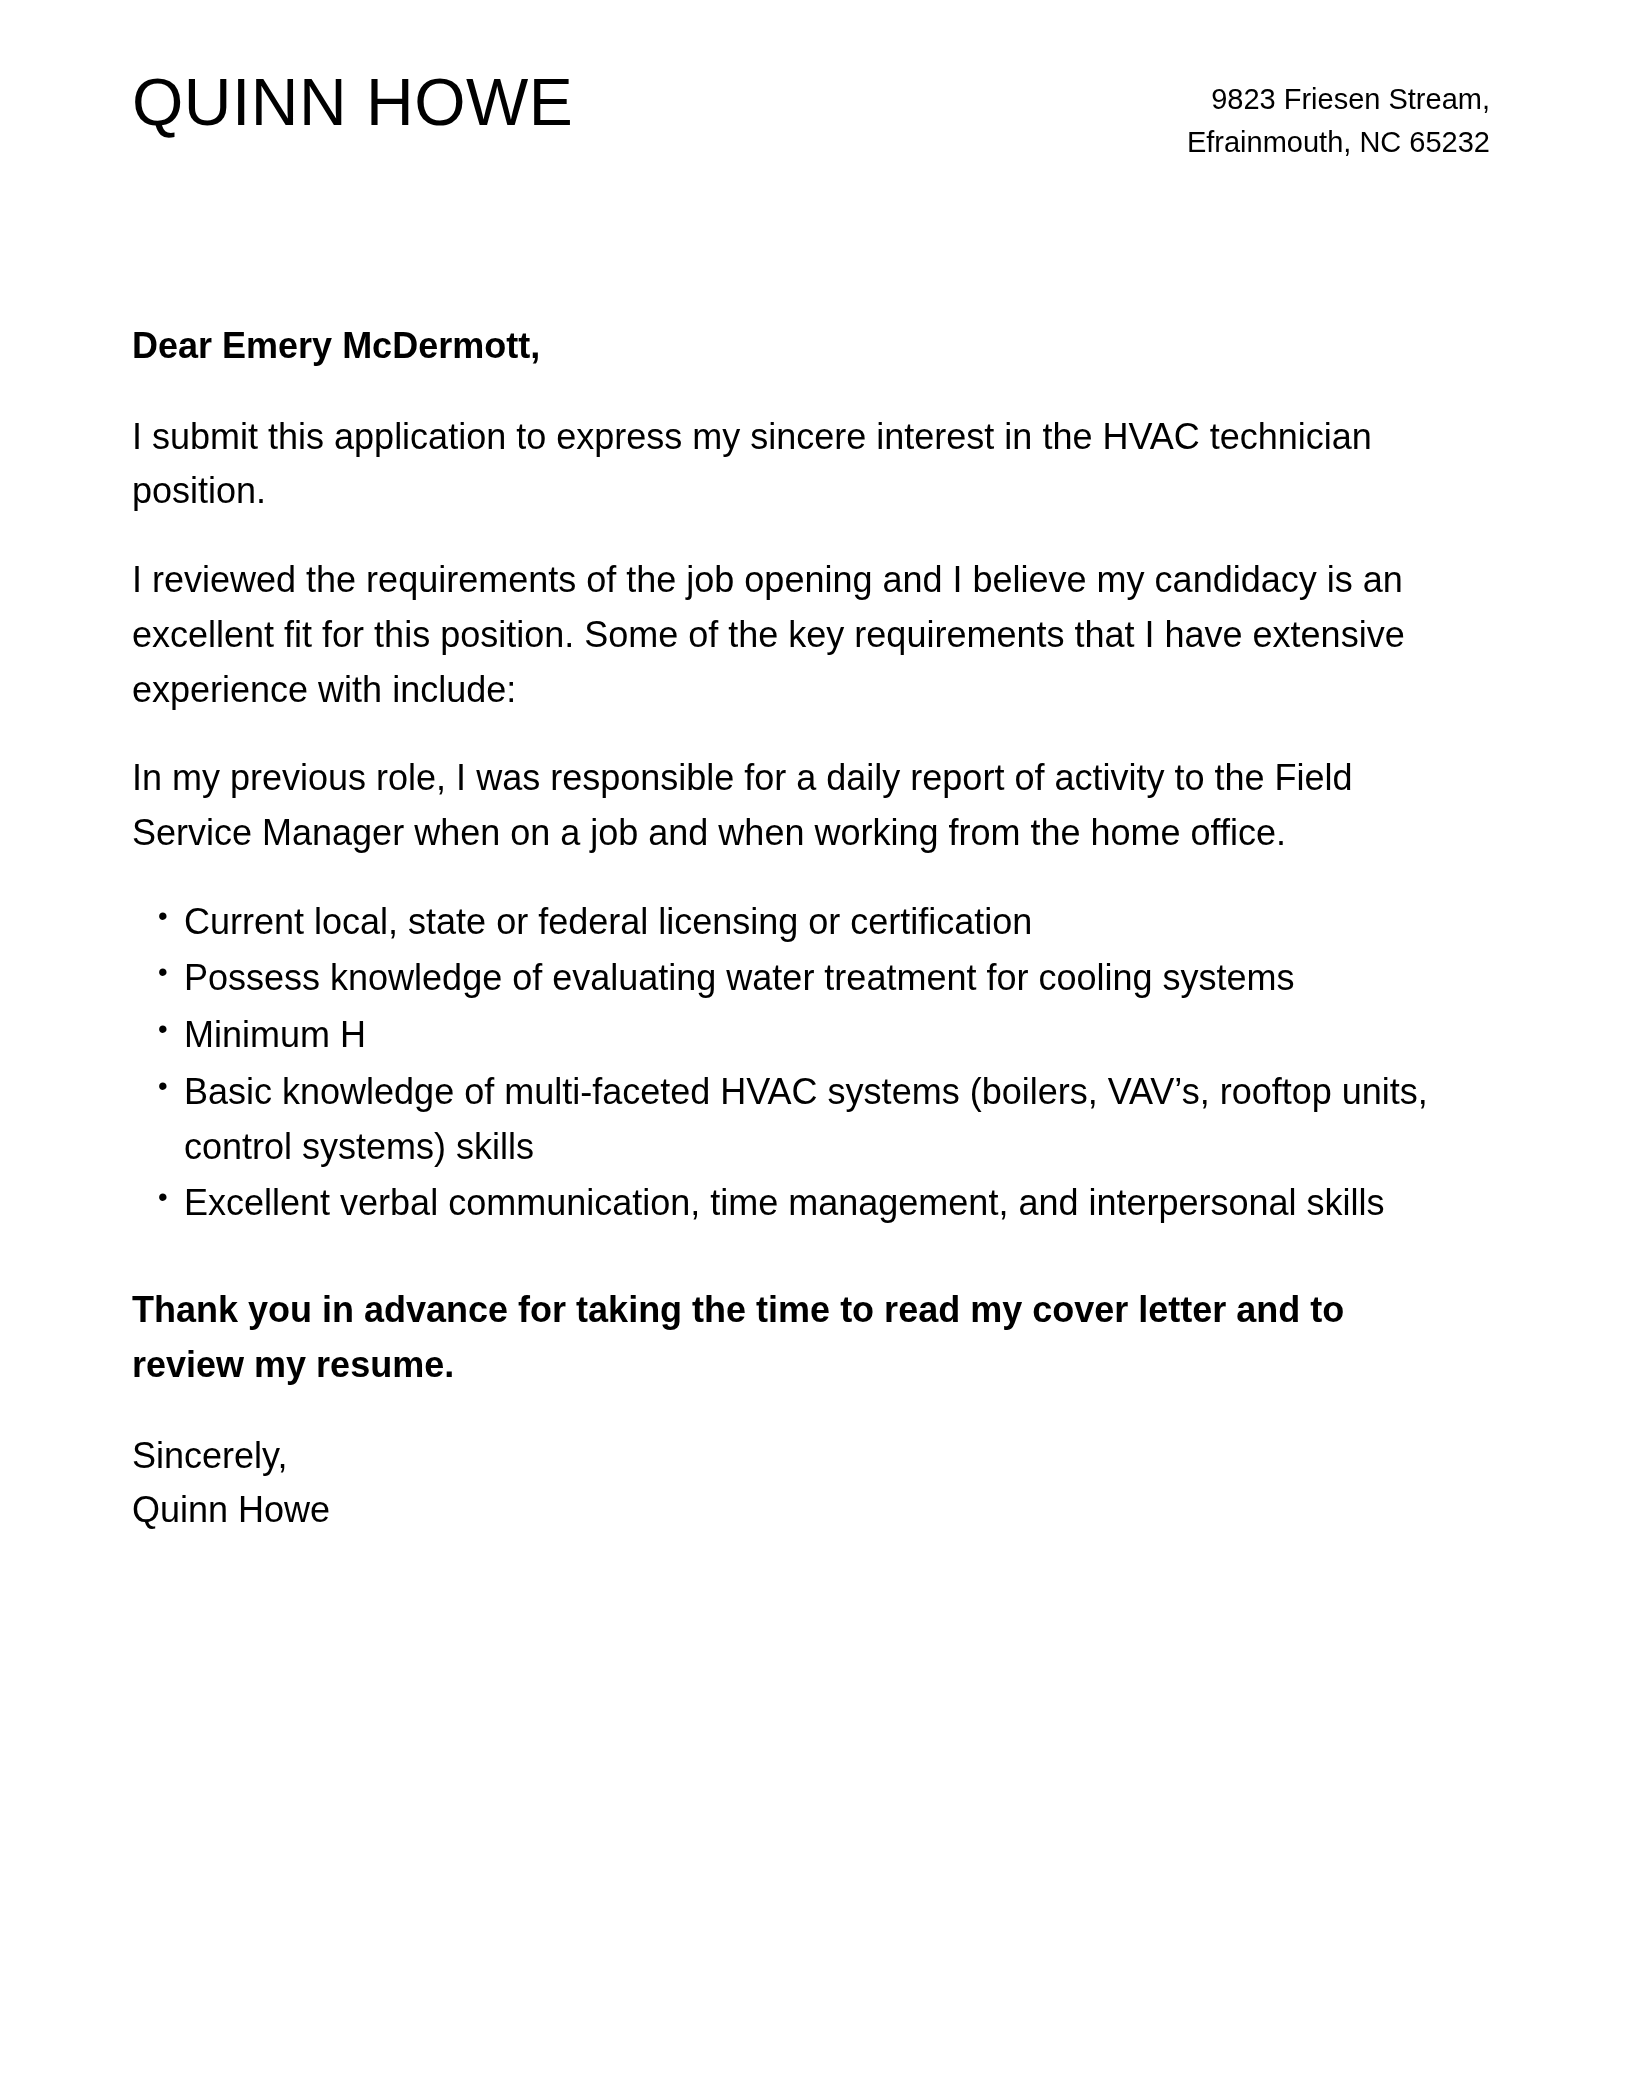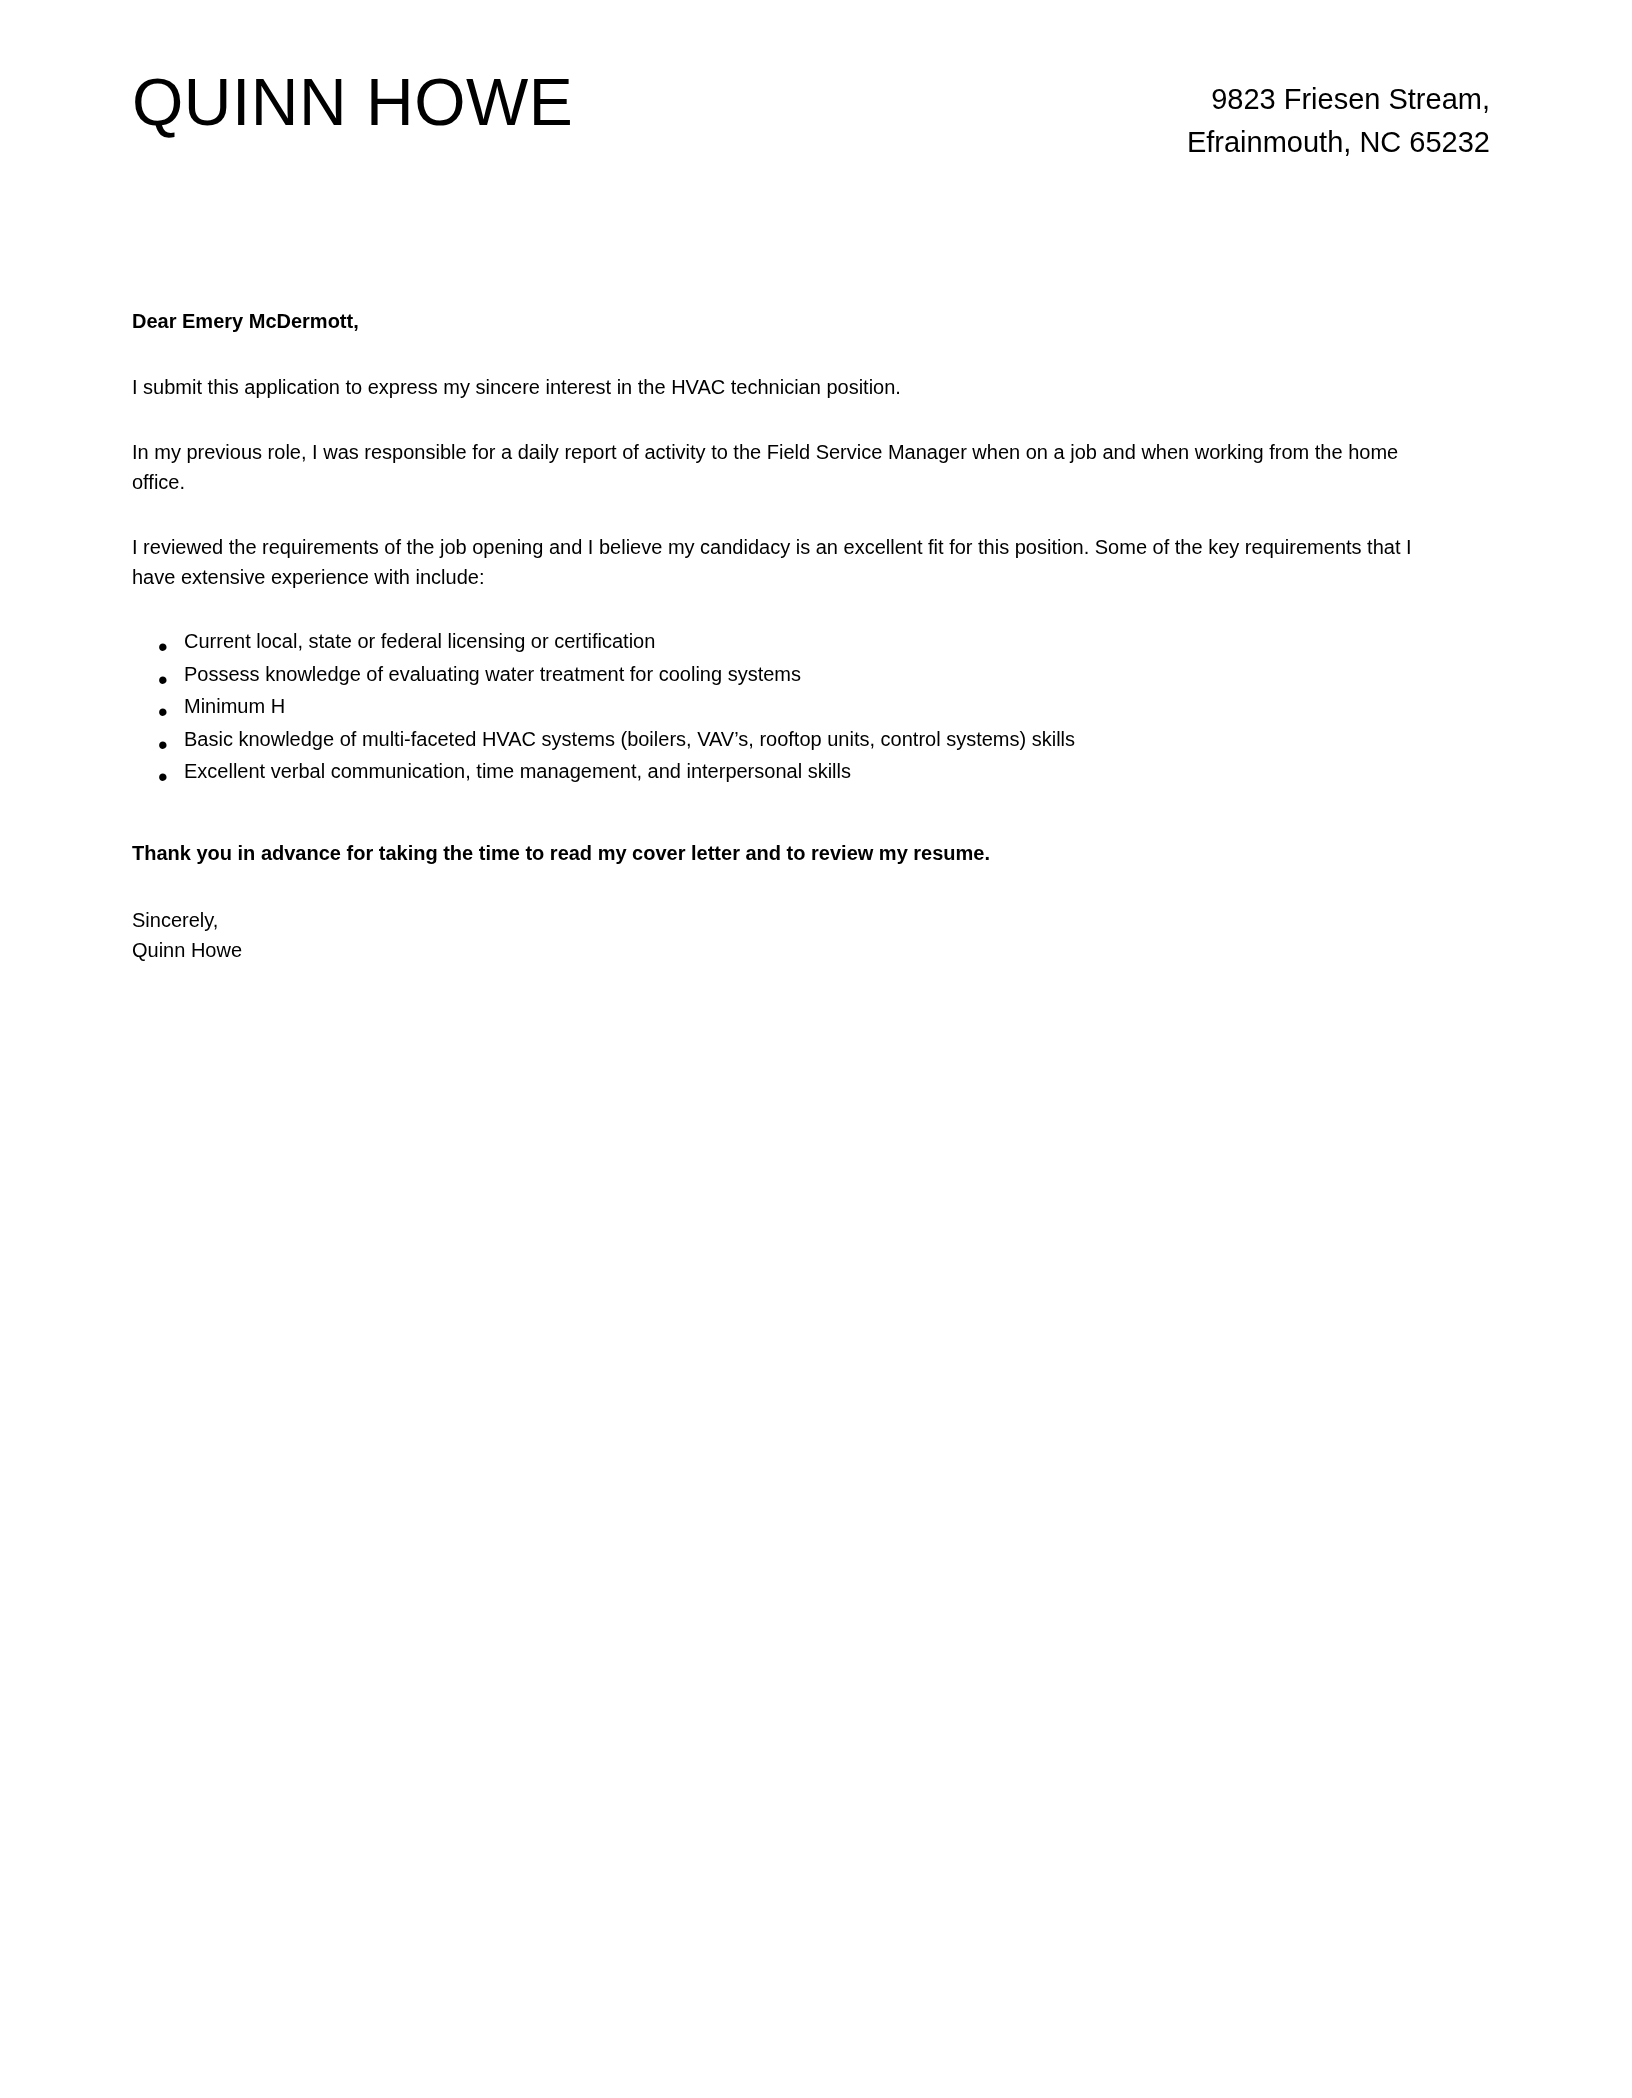--- a/index.html
+++ b/index.html
@@ -51,23 +51,23 @@
   }
 
   .address-line {
     display: block;
   }
 
   
   .letter-body {
     position: absolute;
     left: 132px;
-    top: 294px;
+    top: 307px;
     width: 1316px;
-    font-size: 20px;
+    font-size: 36px;
     line-height: 1.52;
   }
 
   .salutation {
     font-weight: 700;
     margin: 0 0 36px 0;
   }
 
   .para {
     margin: 0 0 34px 0;
@@ -123,23 +123,23 @@
       <span class="address-line">Efrainmouth, NC 65232</span>
     </div>
   </div>
 
   <div class="letter-body">
 
     <p class="salutation">Dear Emery McDermott,</p>
 
     <p class="para">I submit this application to express my sincere interest in the HVAC technician position.</p>
 
+    <p class="para">I reviewed the requirements of the job opening and I believe my candidacy is an excellent fit for this position. Some of the key requirements that I have extensive experience with include:</p>
+
     <p class="para">In my previous role, I was responsible for a daily report of activity to the Field Service Manager when on a job and when working from the home office.</p>
-
-    <p class="para">I reviewed the requirements of the job opening and I believe my candidacy is an excellent fit for this position. Some of the key requirements that I have extensive experience with include:</p>
 
     <ul class="req-list" id="requirements-list">
         <li>Current local, state or federal licensing or certification</li>
         <li>Possess knowledge of evaluating water treatment for cooling systems</li>
         <li>Minimum H</li>
         <li>Basic knowledge of multi-faceted HVAC systems (boilers, VAV’s, rooftop units, control systems) skills</li>
         <li>Excellent verbal communication, time management, and interpersonal skills</li>
       </ul>
 
     <p class="closing-bold">Thank you in advance for taking the time to read my cover letter and to review my resume.</p>

